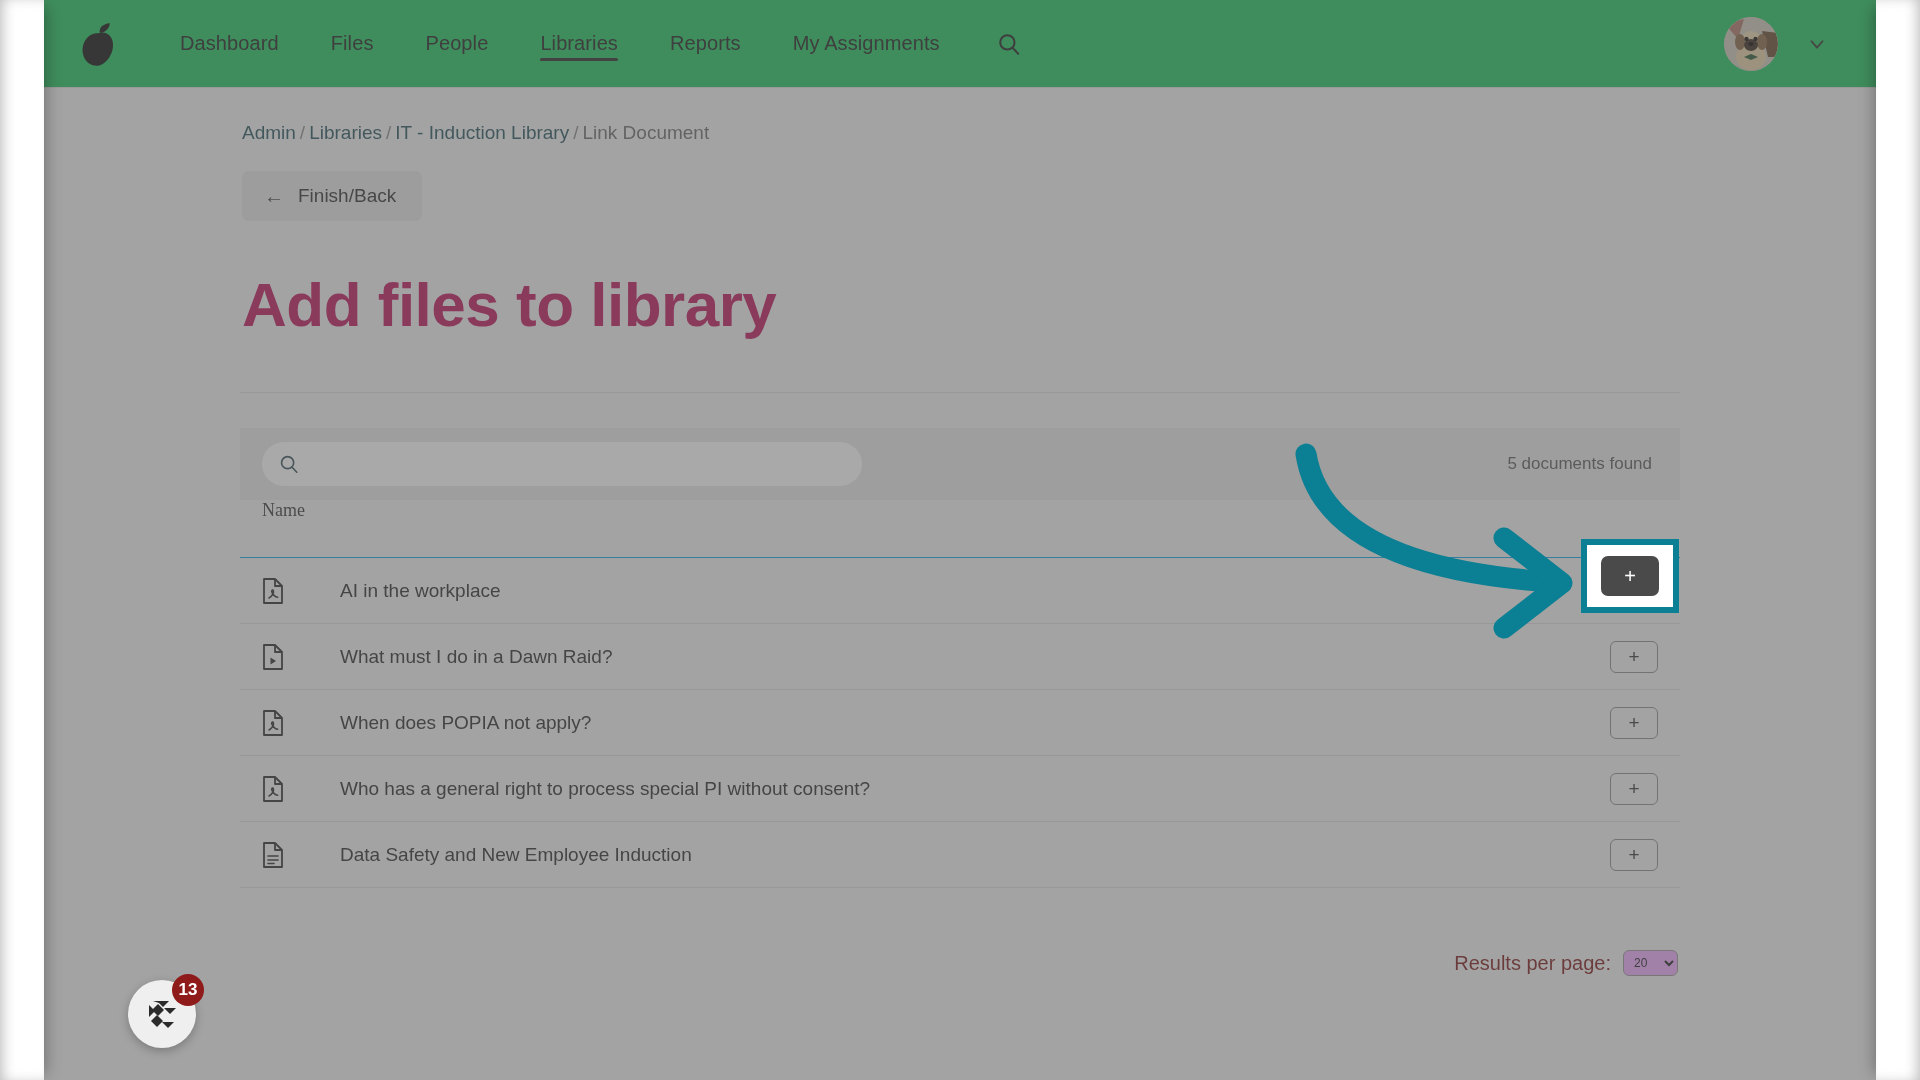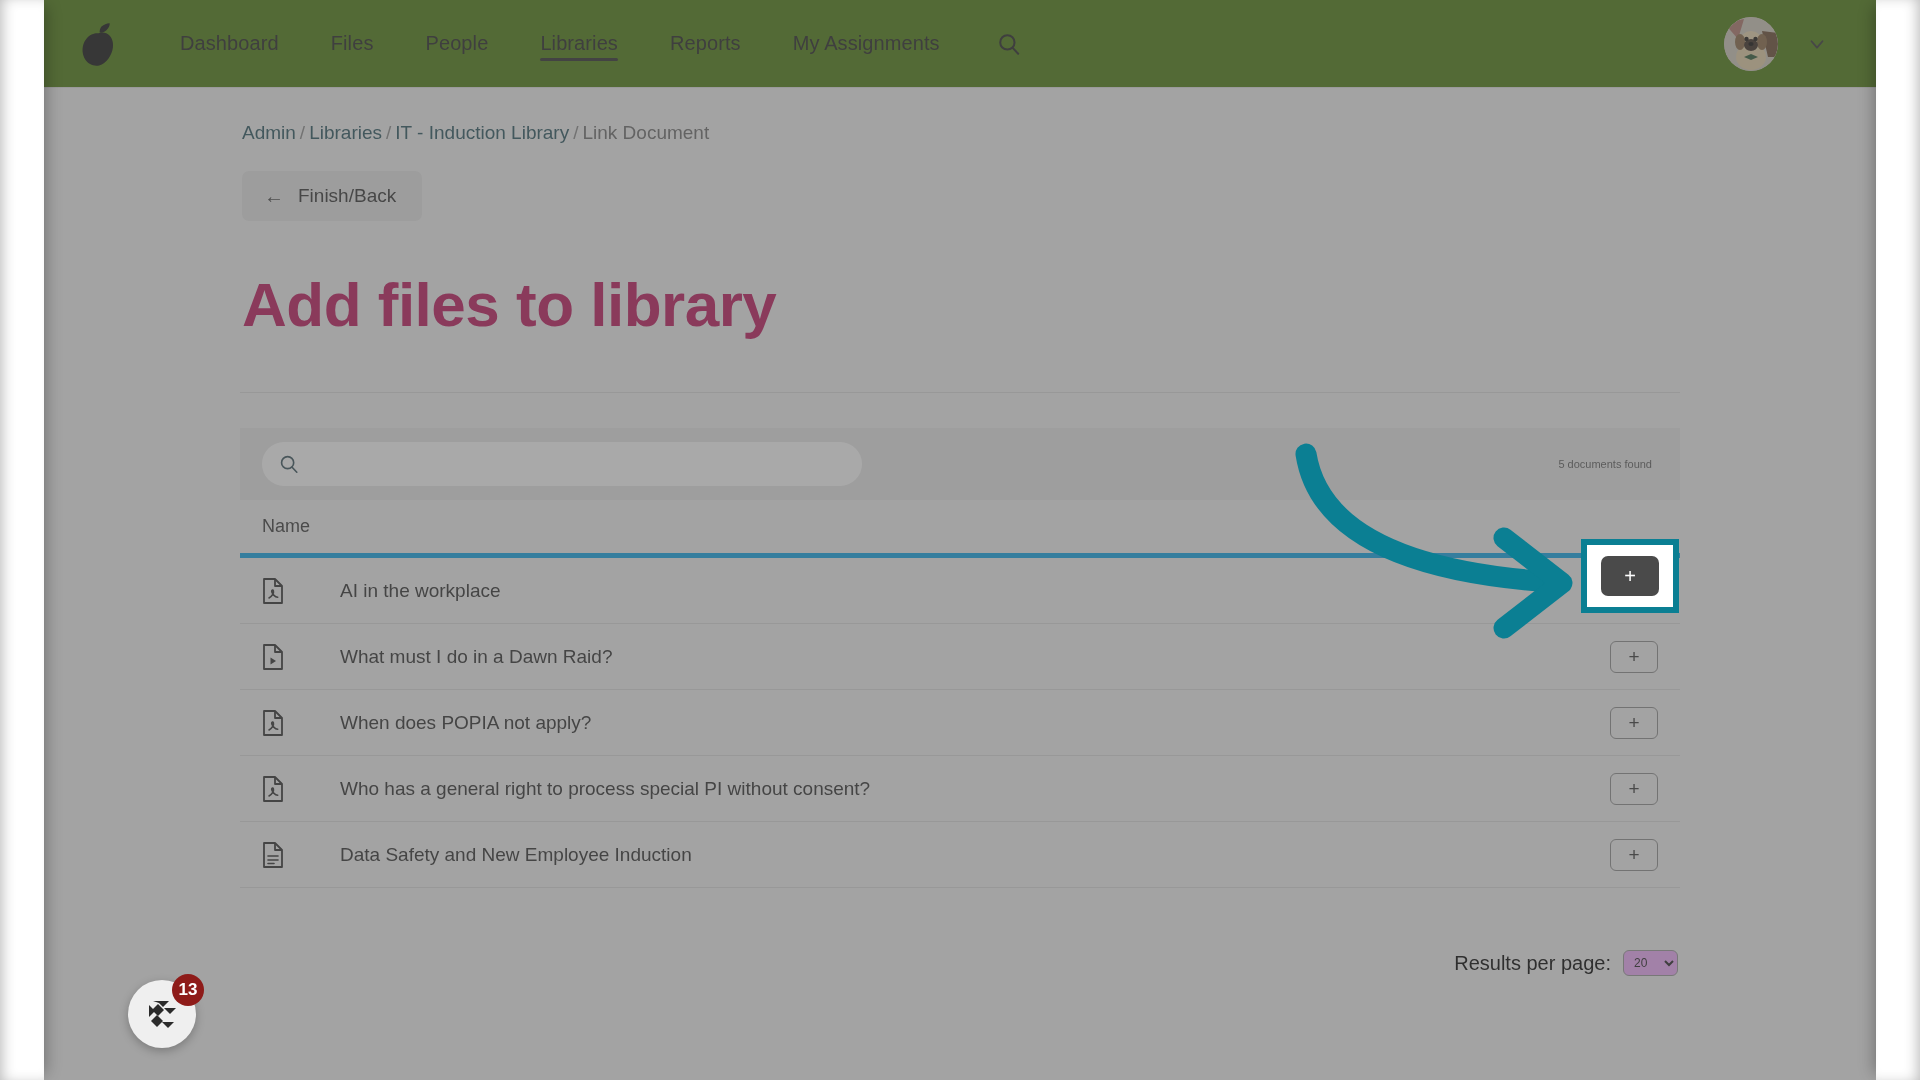--- a/index.html
+++ b/index.html
@@ -34,21 +34,21 @@
     position: absolute; inset: 0;
     background: rgba(90,90,90,.52);
     z-index: 25;
     pointer-events: none;
   }
 
   
   .topnav {
     position: relative;
     height: 88px;
-    background: #4d7c0f;
+    background: #22c55e;
     border-bottom: 1px solid #e0e0e0;
     display: flex; align-items: center;
     z-index: 5;
   }
   .logo-wrap { width: 110px; display: flex; justify-content: center; align-items: center; }
   .logo { width: 36px; height: 48px; }
 
   .nav-items { display: flex; align-items: center; height: 100%; gap: 0; }
   .nav-item {
     position: relative;
@@ -118,25 +118,25 @@
   .search-pill {
     width: 600px; height: 44px;
     background: #ffffff; border-radius: 22px;
     display: flex; align-items: center; gap: 10px;
     padding: 0 16px;
   }
   .search-pill input {
     flex: 1; border: none; outline: none; background: transparent;
     font-size: 18px; color: #333; font-family: inherit;
   }
-  .docs-found { margin-left: auto; font-size: 11px; color: #5d5d5d; }
+  .docs-found { margin-left: auto; font-size: 17px; color: #5d5d5d; }
 
   .table-head {
-    height: 58px; display: flex; align-items: center;
-    padding: 0 22px; border-bottom: 5px solid #0ea5e9;
+    height: 58px; display: flex; align-items: flex-start;
+    padding: 0 22px; border-bottom: 1px solid #0ea5e9; font-family: Liberation Serif, serif;
   }
   .th-name { font-size: 18px; color: #3a3a3a; }
 
   .row {
     height: 66px; display: flex; align-items: center;
     padding: 0 22px 0 22px;
     border-bottom: 1px solid #dcdcdc;
   }
   .row:last-child { border-bottom: 1px solid #dcdcdc; }
   .row-icon { width: 22px; height: 26px; margin-right: 16px; flex: 0 0 auto; }
@@ -148,21 +148,21 @@
     background: transparent; color: #3a3a3a;
     font-size: 19px; line-height: 1; cursor: pointer;
     display: flex; align-items: center; justify-content: center;
     font-family: inherit;
   }
 
   .footer-row {
     display: flex; justify-content: flex-end; align-items: center;
     gap: 12px; margin-top: 62px; padding-right: 2px;
   }
-  .rpp-label { font-size: 20px; color: #000000; }
+  .rpp-label { font-size: 20px; color: #7f1d1d; }
   .rpp-select {
     font-size: 12px; font-family: inherit; color: #222;
     padding: 4px 6px; border: 1px solid #9a9a9a; border-radius: 6px;
     background: #f0abfc;
   }
 
   
   .chat-widget {
     position: absolute; left: 84px; bottom: 32px;
     width: 68px; height: 68px; border-radius: 50%;

